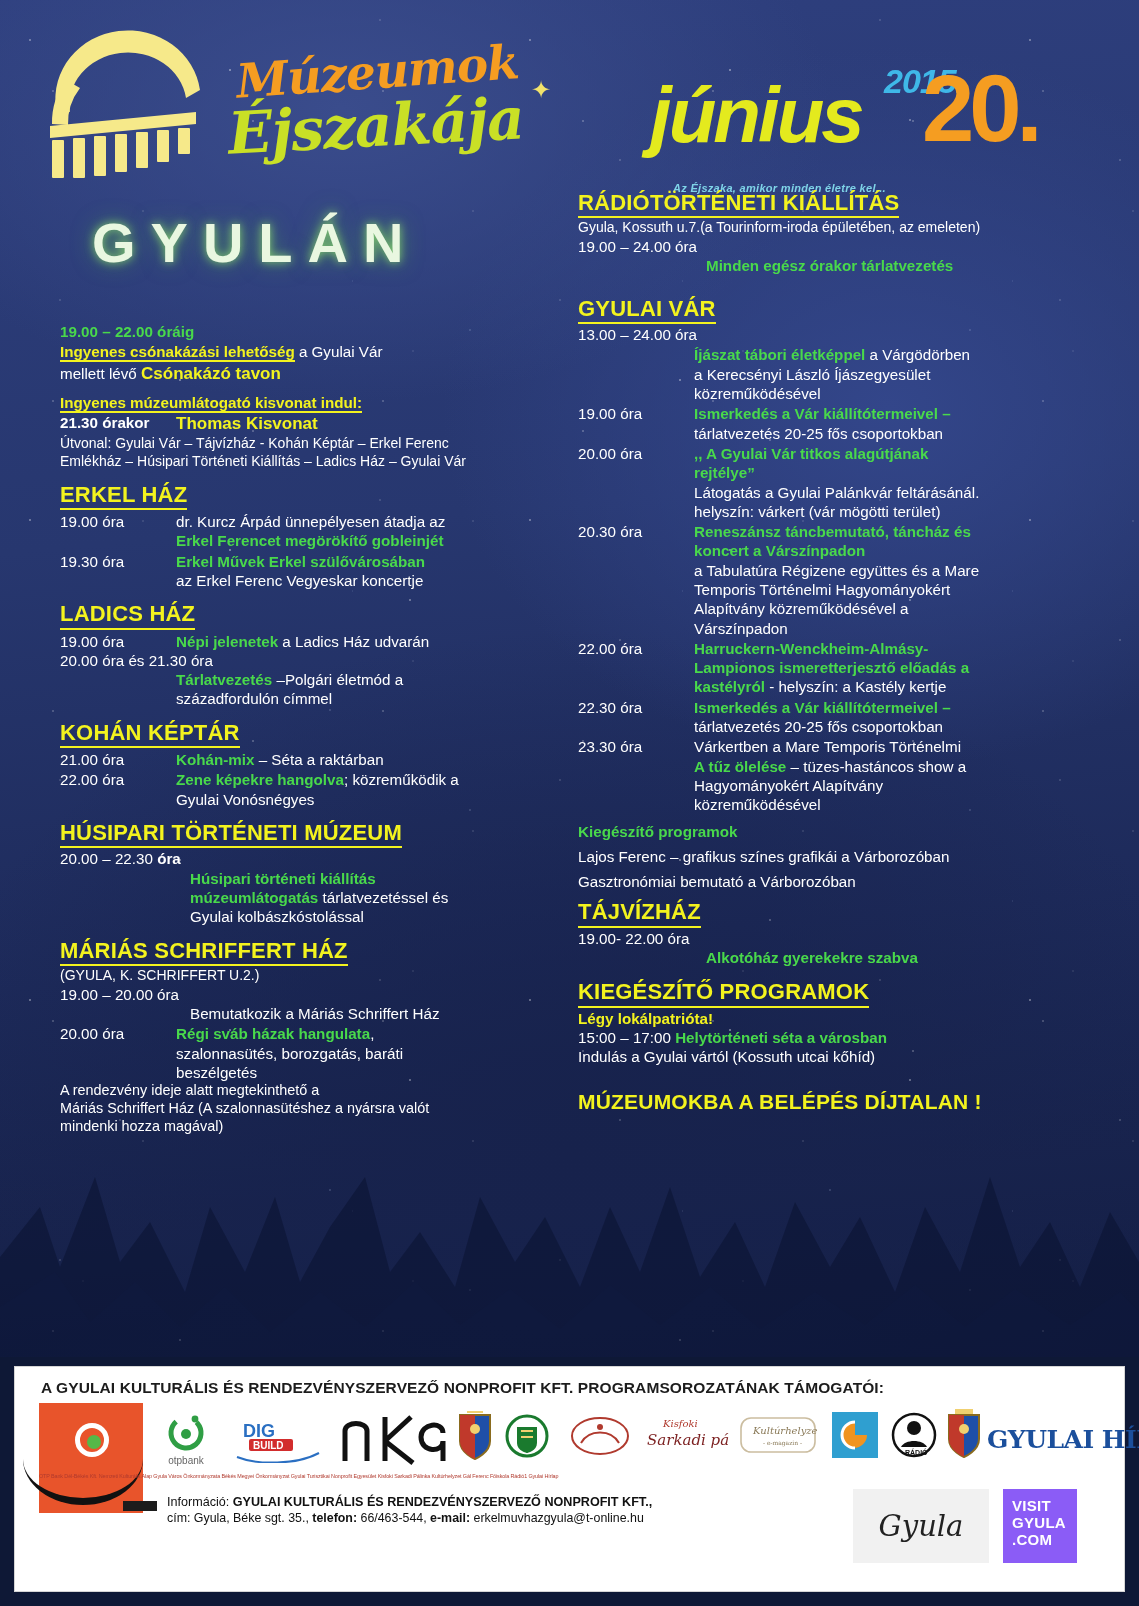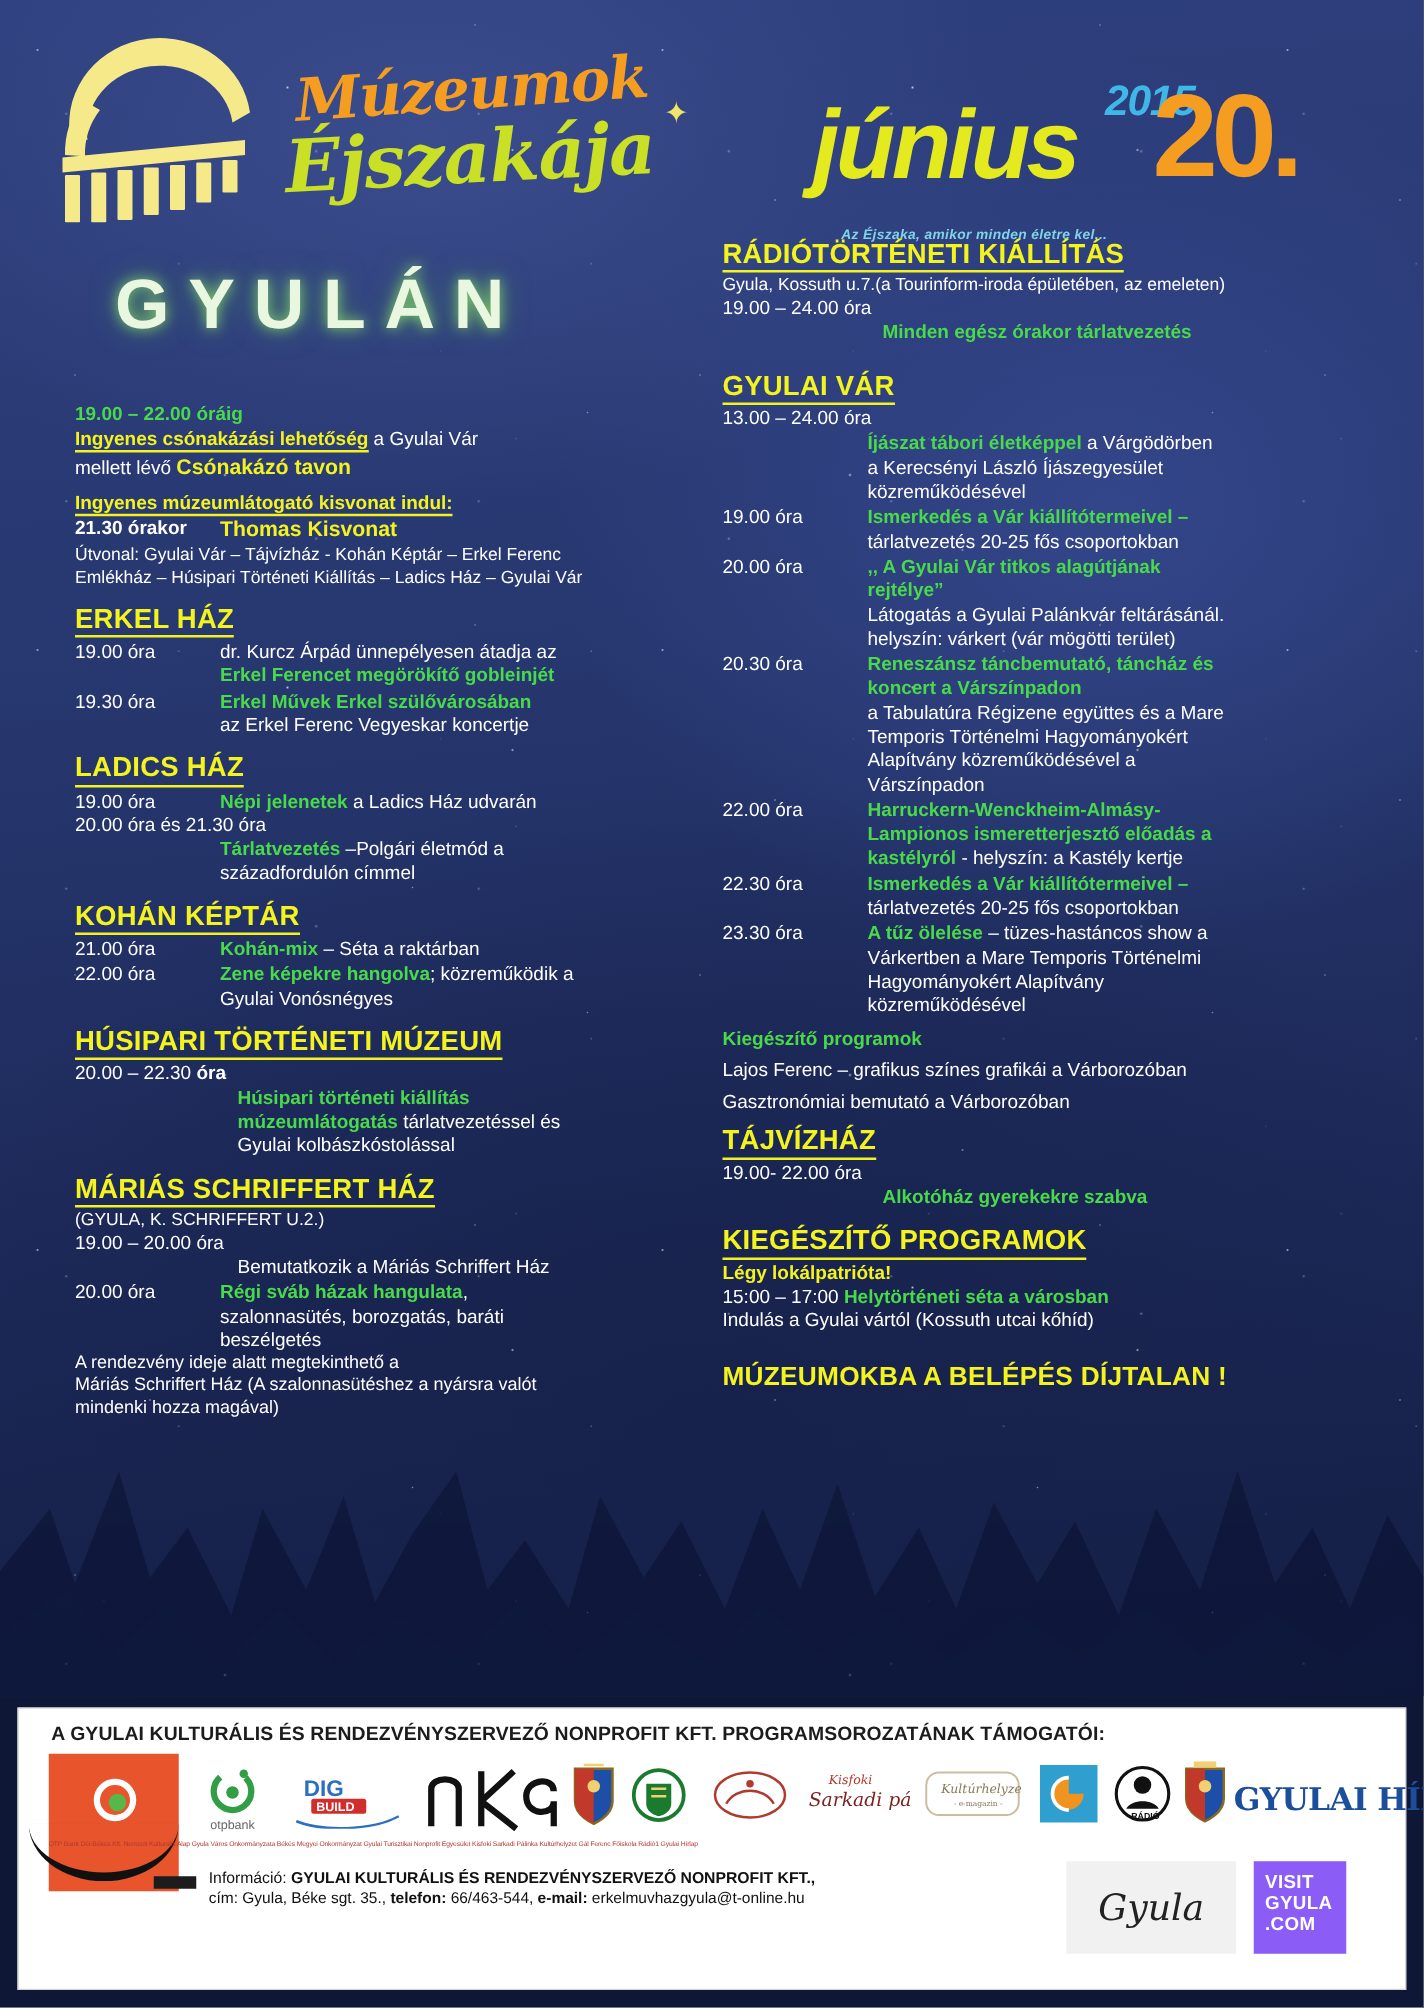--- a/index.html
+++ b/index.html
@@ -421,22 +421,22 @@
         <div class="time">22.30 óra</div>
         <div class="desc">
           <div class="grn">Ismerkedés a Vár kiállítótermeivel –</div>
           <div>tárlatvezetés 20-25 fős csoportokban</div>
         </div>
       </div>
 
       <div class="row">
         <div class="time">23.30 óra</div>
         <div class="desc">
+          <div>Várkertben a Mare Temporis Történelmi</div>
           <div><span class="grn">A tűz ölelése</span><span> – tüzes-hastáncos show a</span></div>
-          <div>Várkertben a Mare Temporis Történelmi</div>
           <div>Hagyományokért Alapítvány</div>
           <div>közreműködésével</div>
         </div>
       </div>
 
       <div style="margin-top:7px" class="grn">Kiegészítő programok</div>
       <div style="margin-top:6px">Lajos Ferenc – grafikus színes grafikái a Várborozóban</div>
       <div style="margin-top:6px">Gasztronómiai bemutató a Várborozóban</div>
     </div>
 

